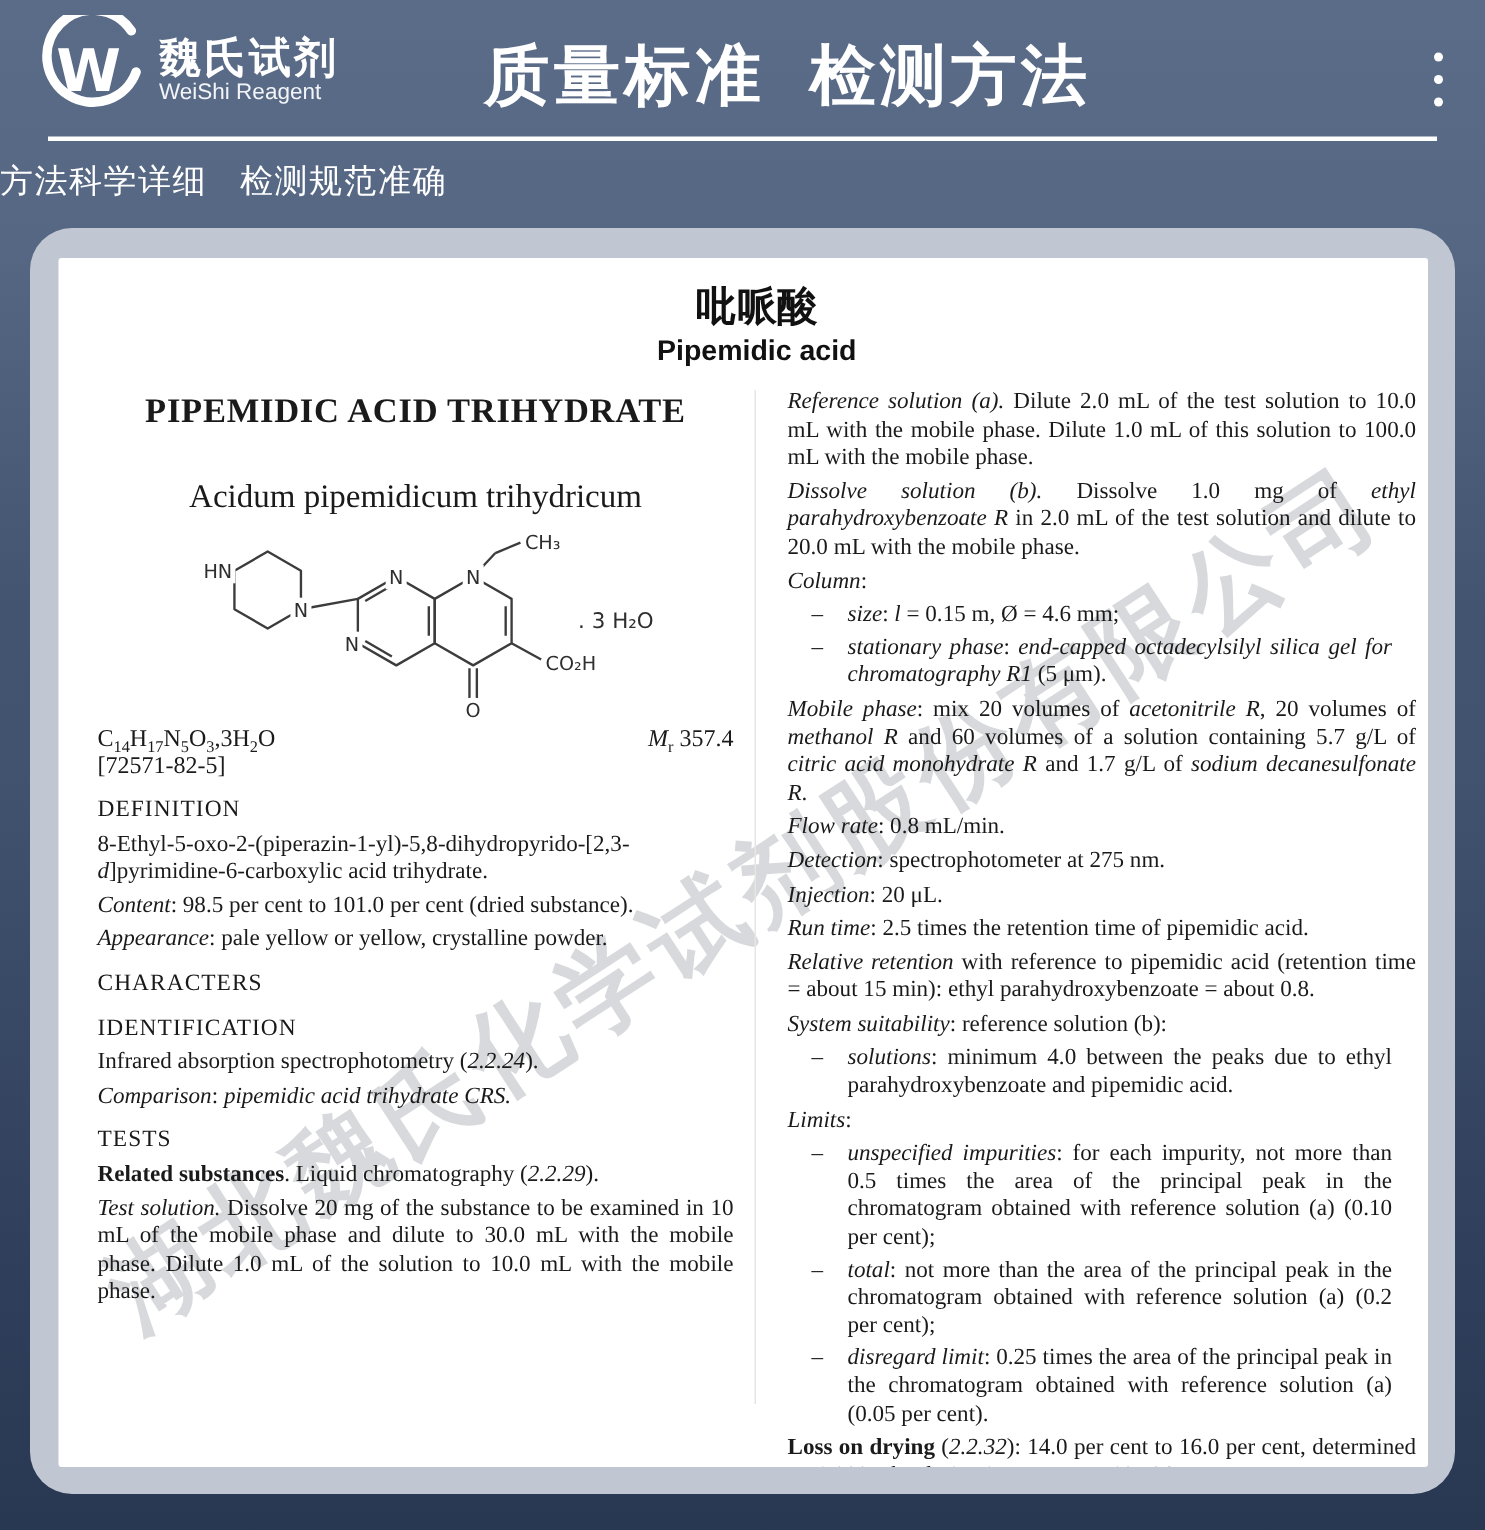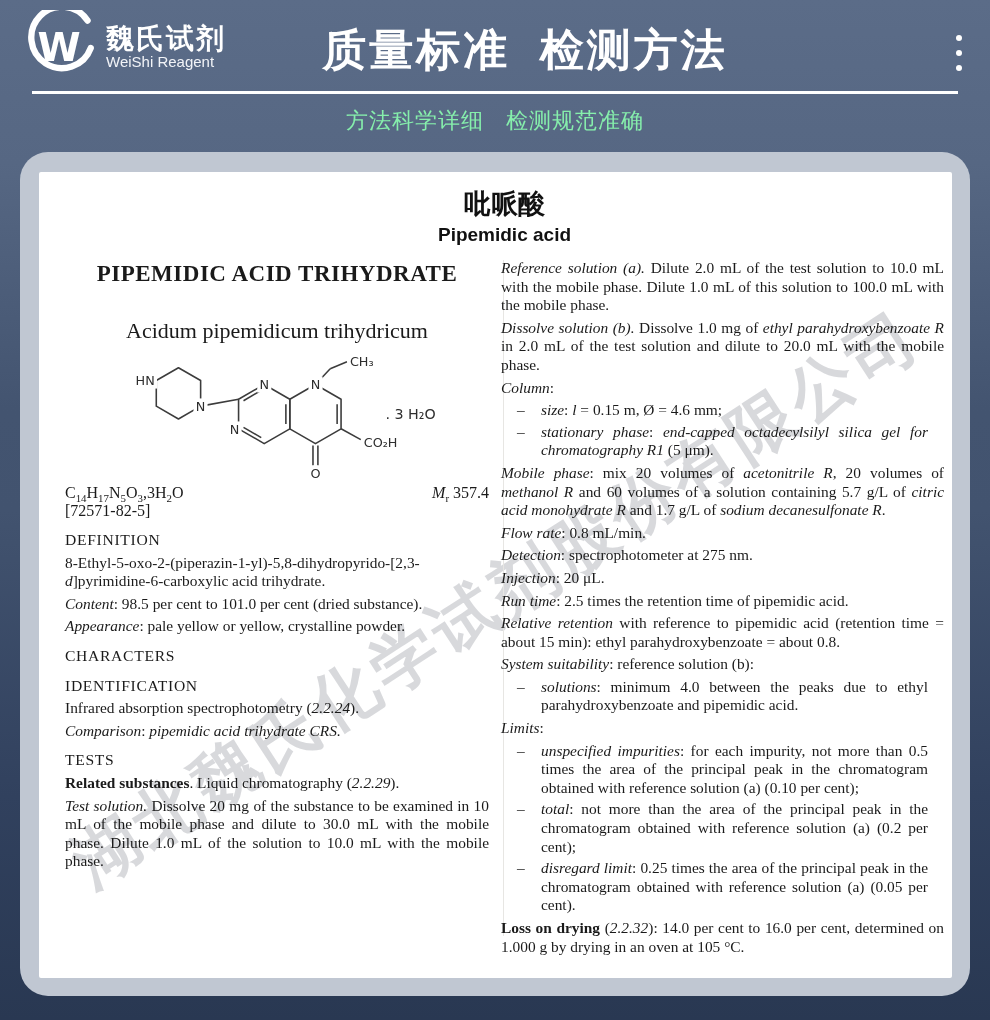--- a/index.html
+++ b/index.html
@@ -15,34 +15,34 @@
   .header { position:absolute; top:0; left:0; right:0; height:152px; }
   .logo { position:absolute; left:22px; top:10px; display:flex; align-items:center; gap:10px; }
   .logo-mark { width:74px; height:74px; }
   .brand-cn { font-family:"DejaVu Sans","Liberation Sans",sans-serif; font-size:28px; font-weight:700; color:#fff; letter-spacing:2px; line-height:1.05; }
   .brand-en { font-family:"Liberation Sans",sans-serif; font-size:15px; color:#f2f4f8; }
   .page-title { position:absolute; top:21px; left:120px; right:60px; text-align:center;
     font-family:Liberation Mono, monospace; font-size:44px; font-weight:700; color:#fff; letter-spacing:3px; }
   .kebab { position:absolute; right:28px; top:35px; display:flex; flex-direction:column; gap:9px; cursor:pointer; }
   .kebab span { width:6px; height:6px; border-radius:50%; background:#fff; }
   .header-rule { position:absolute; top:91px; left:32px; right:32px; height:3px; background:#fff; }
-  .page-subtitle { position:absolute; top:106px; left:0; right:0; text-align:center;
-    font-family:"DejaVu Sans","Liberation Sans",sans-serif; font-size:22px; color:#86efac; word-spacing:14px; letter-spacing:1px; }
+  .page-subtitle { position:absolute; top:106px; left:0; right:0; text-align:left;
+    font-family:"DejaVu Sans","Liberation Sans",sans-serif; font-size:22px; color:#ffffff; word-spacing:14px; letter-spacing:1px; }
   
   .outer-card { position:absolute; left:20px; top:152px; width:950px; height:844px; background:#c0c7d2; border-radius:28px; }
   .paper { position:absolute; left:19px; top:20px; width:913px; height:806px; background:#ffffff; border-radius:2px; overflow:hidden; }
   .watermark { position:absolute; left:50%; top:53%; transform:translate(-50%,-50%) rotate(-33deg);
     font-family:"DejaVu Sans",sans-serif; font-size:66px; font-weight:700; letter-spacing:5px;
     color:rgba(125,130,140,0.30); white-space:nowrap; pointer-events:none; }
   .col-rule { position:absolute; left:464px; top:88px; width:1px; height:676px; background:#e7e6e3; }
   .doc { position:relative; width:100%; height:100%; padding:14px 8px 8px 26px; color:#1a1a1a;border-radius:18px; }
   .doc-head { text-align:center; margin-bottom:9px; }
   .t-cn { font-family:"DejaVu Sans","Liberation Sans",sans-serif; font-size:27px; font-weight:700; color:#111; }
   .t-en { font-family:"Liberation Sans",sans-serif; font-size:19px; font-weight:700; color:#111; margin-top:2px; }
-  .cols { display:flex; gap:12px;justify-content:flex-end; }
+  .cols { display:flex; gap:36px;justify-content:flex-end; }
   .col-l { width:424px; flex:none; }
   .col-r { flex:1; }
   .mono-head { text-align:center; font-size:23px; font-weight:700; margin:6px 0 0; letter-spacing:0.5px; }
   .latin { text-align:center; font-size:22px; margin:31px 0 0; }
   .struct { display:block; margin:4px auto 0; }
   .formula-row { display:flex; justify-content:space-between; font-size:16px; margin-top:0; }
   .cas { font-size:16px; line-height:18px; }
   .blk { font-size:15.4px; line-height:18.6px; text-align:justify; margin:4px 0; }
   .blk.h { margin:11px 0 3px; font-size:15.6px; letter-spacing:0.7px; text-align:left; }
   .blk.li { padding-left:24px; margin:3px 16px; }

